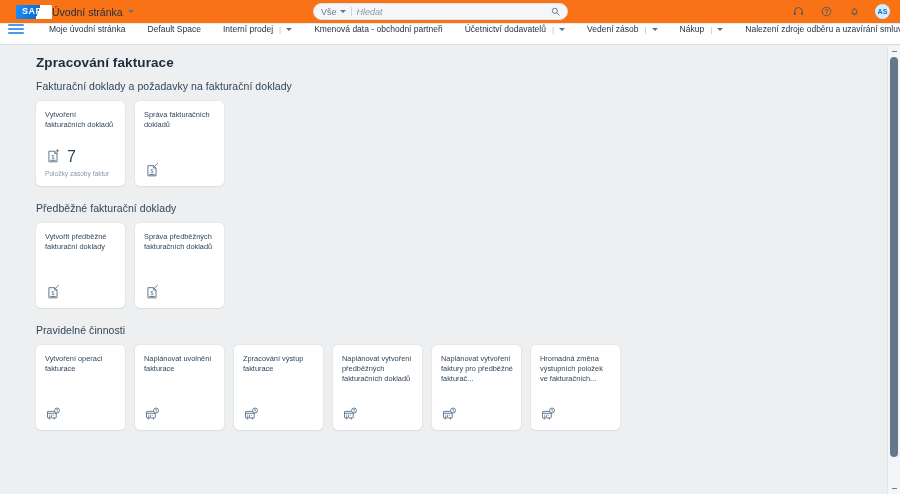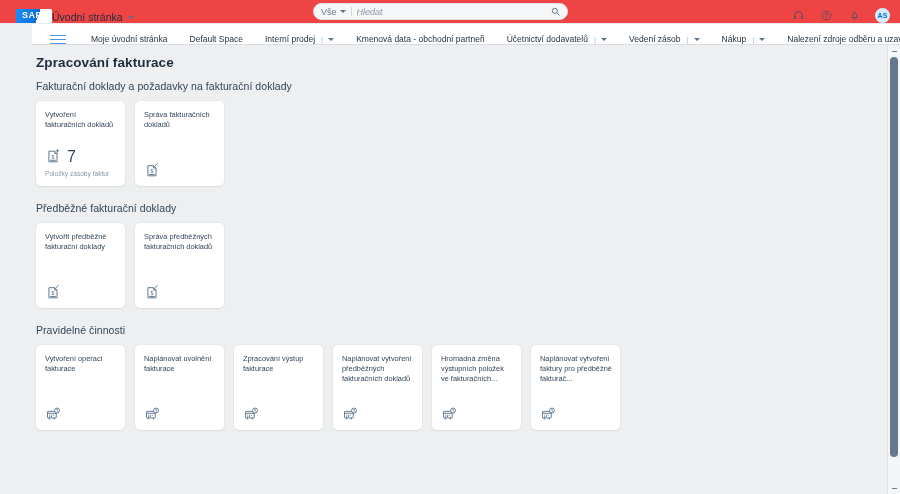--- a/index.html
+++ b/index.html
@@ -6,23 +6,23 @@
   html, body {
     width: 900px; height: 494px;
     font-family: "Liberation Sans", sans-serif;
     background: #edeff0;
     overflow: hidden;
   }
 
   
   .shell-header {
     height: 24px;
-    background: #ef4444;
+    background: #f97316;
     display: flex;
-    align-items: flex-end;
+    align-items: center;
     padding: 0 10px 0 16px;
     border-bottom: 1px solid #e8eaec;
     position: relative;
     z-index: 20;
   }
   .sap-logo {
     width: 36px; height: 14px;
     background: linear-gradient(110deg, #1b90ff 0%, #0a6ed1 60%, #ffffff 60%, #ffffff 100%);
     display: flex; align-items: center; justify-content: center;
     font-size: 9px; font-weight: bold; color: #fff;
@@ -93,26 +93,25 @@
     display: flex; align-items: center; justify-content: center;
     cursor: pointer;
     letter-spacing: 0.2px;
   }
 
   
   .nav-bar {
     height: 21px;
     background: #ffffff;
     display: flex;
-    align-items: flex-end;
-    padding-left: 18px;
+    align-items: flex-start;
+    padding-left: 8px;
     border-bottom: 1px solid #d9dde1;
     position: relative;
     z-index: 19;
-    margin-left: 32px;
   }
   .hamburger {
     width: 16px;
     display: flex; flex-direction: column; justify-content: center;
     gap: 2.5px;
     cursor: pointer;
     margin-right: 14px;
     flex: 0 0 auto;
   }
   .hamburger i { display: block; height: 1.5px; background: #4b9ae8; border-radius: 1px; }
@@ -501,41 +500,41 @@
                   <line x1="13.2" y1="16.8" x2="13.2" y2="18.6" stroke-linecap="round"></line>
                   <circle cx="17" cy="6.4" r="3.5" fill="#ffffff"></circle>
                   <path d="M17 4.6v1.9l1.3.9" stroke-linecap="round" stroke-width="1.2"></path>
                 </svg>
               </span>
             </div>
           </div>
         </div>
 
         <div class="tile">
-          <div class="tile-title">Hromadná změna výstupních položek ve fakturačních...</div>
+          <div class="tile-title">Naplánovat vytvoření faktury pro předběžné fakturač...</div>
           <div class="tile-body">
             <div class="tile-row">
               <span class="tile-icon">
                 <svg viewBox="0 0 24 24" width="17" height="17" fill="none" stroke="#5b738b" stroke-width="1.3">
                   <rect x="3.5" y="7.6" width="12.4" height="9.2" rx="0.8"></rect>
                   <line x1="3.5" y1="10.3" x2="15.9" y2="10.3"></line>
                   <line x1="6" y1="13" x2="13.2" y2="13" stroke-dasharray="1.4 1.1"></line>
                   <line x1="6" y1="14.9" x2="11" y2="14.9" stroke-dasharray="1.4 1.1"></line>
                   <line x1="6" y1="16.8" x2="6" y2="18.6" stroke-linecap="round"></line>
                   <line x1="13.2" y1="16.8" x2="13.2" y2="18.6" stroke-linecap="round"></line>
                   <circle cx="17" cy="6.4" r="3.5" fill="#ffffff"></circle>
                   <path d="M17 4.6v1.9l1.3.9" stroke-linecap="round" stroke-width="1.2"></path>
                 </svg>
               </span>
             </div>
           </div>
         </div>
 
         <div class="tile">
-          <div class="tile-title">Naplánovat vytvoření faktury pro předběžné fakturač...</div>
+          <div class="tile-title">Hromadná změna výstupních položek ve fakturačních...</div>
           <div class="tile-body">
             <div class="tile-row">
               <span class="tile-icon">
                 <svg viewBox="0 0 24 24" width="17" height="17" fill="none" stroke="#5b738b" stroke-width="1.3">
                   <rect x="3.5" y="7.6" width="12.4" height="9.2" rx="0.8"></rect>
                   <line x1="3.5" y1="10.3" x2="15.9" y2="10.3"></line>
                   <line x1="6" y1="13" x2="13.2" y2="13" stroke-dasharray="1.4 1.1"></line>
                   <line x1="6" y1="14.9" x2="11" y2="14.9" stroke-dasharray="1.4 1.1"></line>
                   <line x1="6" y1="16.8" x2="6" y2="18.6" stroke-linecap="round"></line>
                   <line x1="13.2" y1="16.8" x2="13.2" y2="18.6" stroke-linecap="round"></line>

